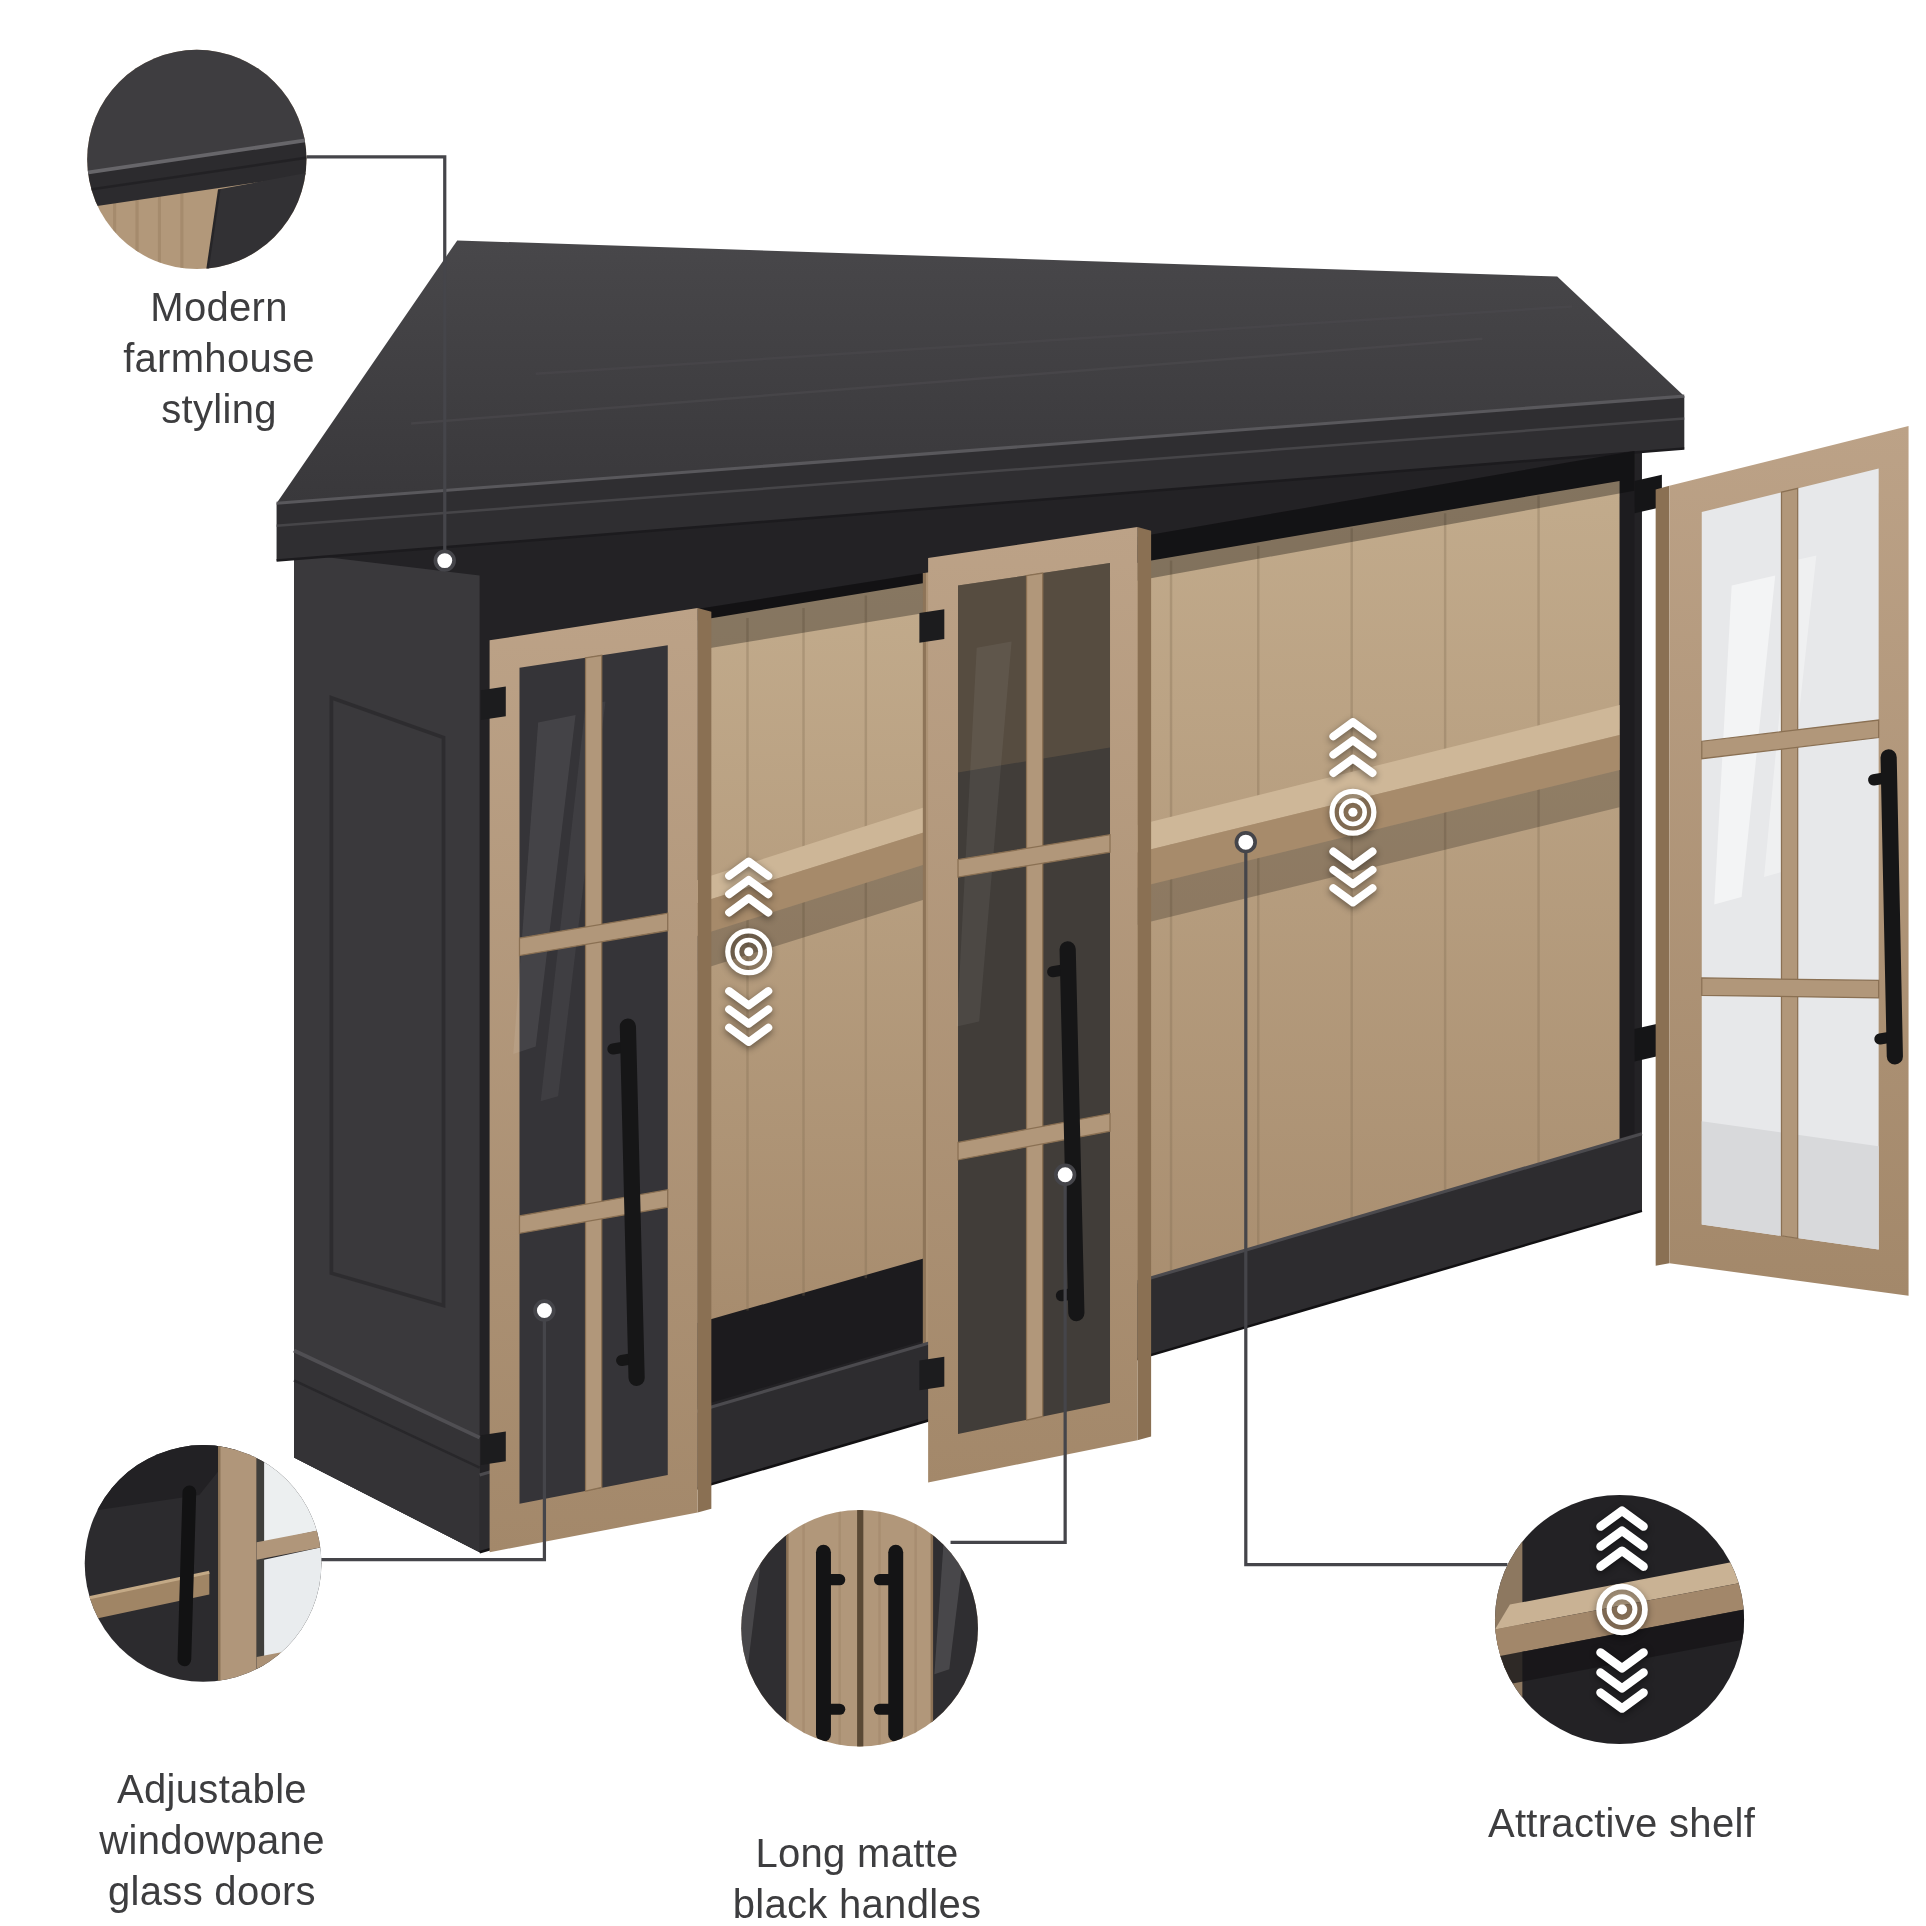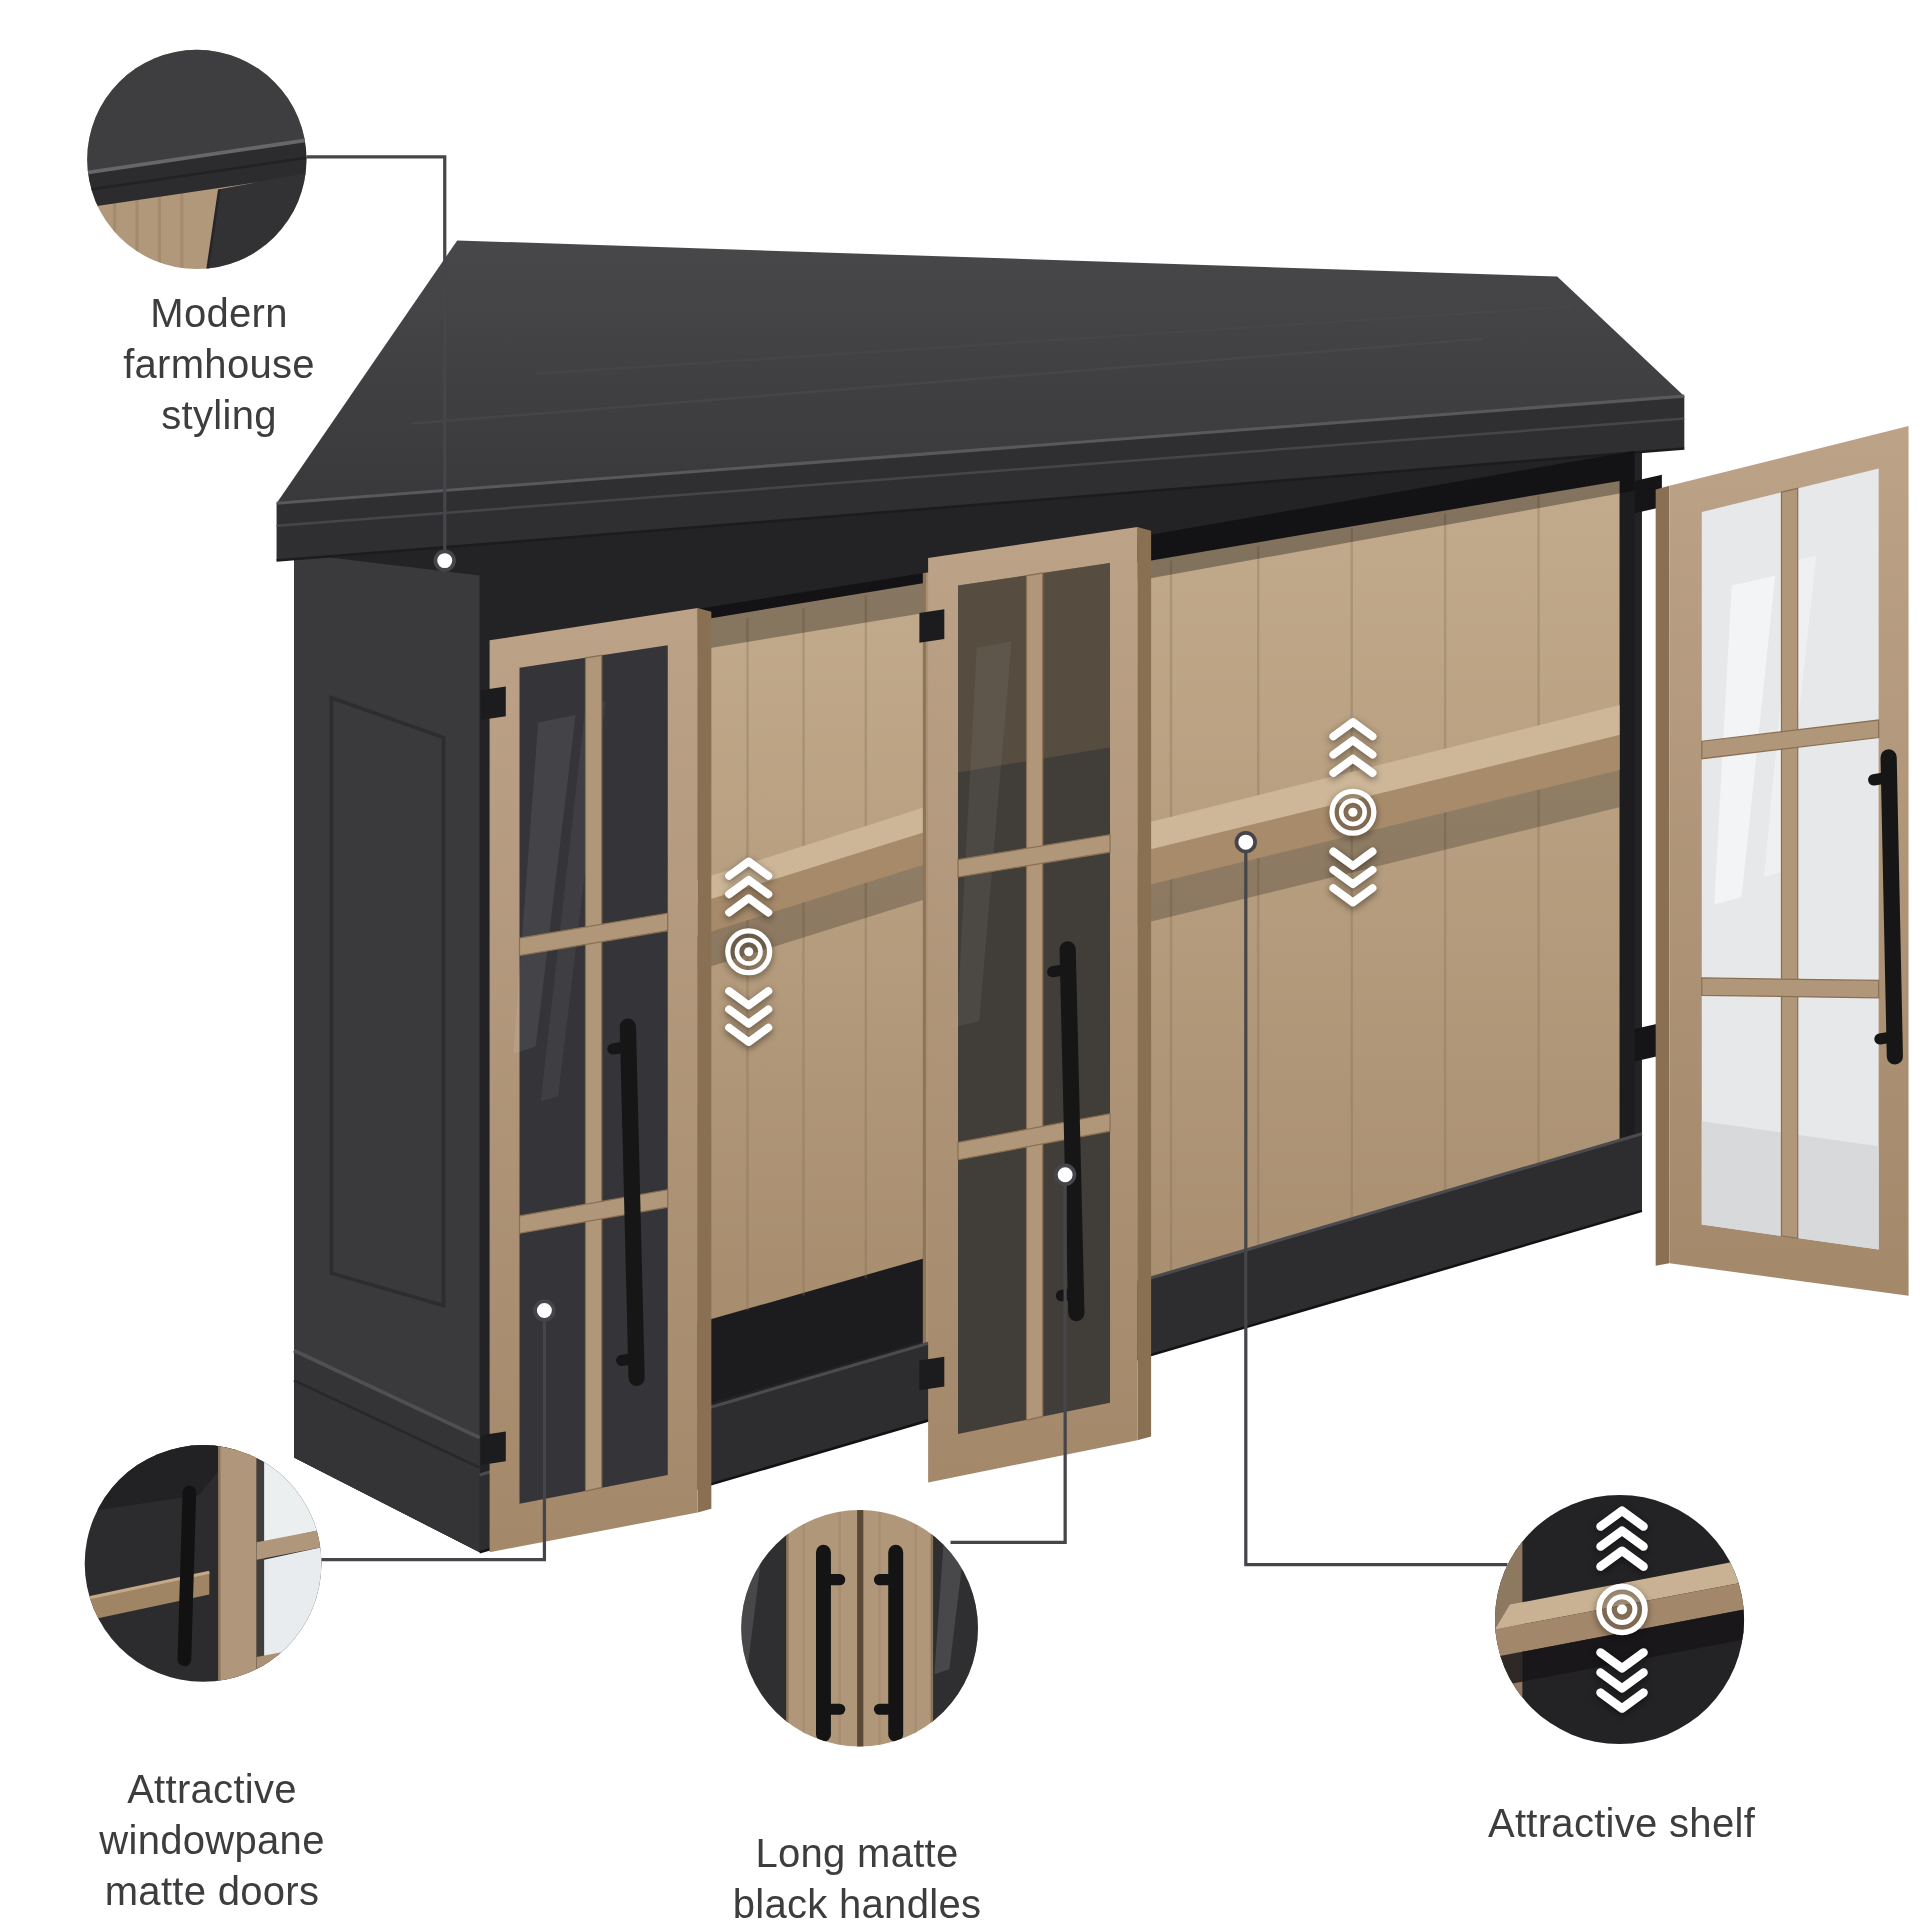--- a/index.html
+++ b/index.html
@@ -280,22 +280,22 @@
     <rect x="1190" y="1190" width="32" height="220" fill="#8d7860"></rect>
     <polygon points="1200,1308 1400,1270 1400,1252 1212,1288" fill="#c9b294"></polygon>
     <polygon points="1200,1308 1400,1270 1400,1292 1200,1330" fill="#a2876a"></polygon>
     <polygon points="1200,1330 1400,1292 1400,1316 1200,1354" fill="#161518" opacity=".8"></polygon>
     <g class="icon">
       <use href="#adjustIcon" transform="translate(1302,1292) scale(1.15)"></use>
     </g>
   </g>
 </svg>
 
-<div class="callout-label" style="left:110px;top:288px;width:218px;">Modern farmhouse styling</div>
-
-<div class="callout-label" style="left:90px;top:1764px;width:244px;">Attractive windowpane matte doors</div>
+<div class="callout-label" style="left:110px;top:282px;width:218px;">Modern farmhouse styling</div>
+
+<div class="callout-label" style="left:90px;top:1764px;width:244px;">Adjustable windowpane glass doors</div>
 
 <div class="callout-label" style="left:716px;top:1796px;width:282px;margin-top:32px;">Long matte black handles</div>
 
 <div class="callout-label" style="left:1429px;top:1798px;width:385px;">Attractive shelf</div>
 
 </div>
 
 
 </body></html>

